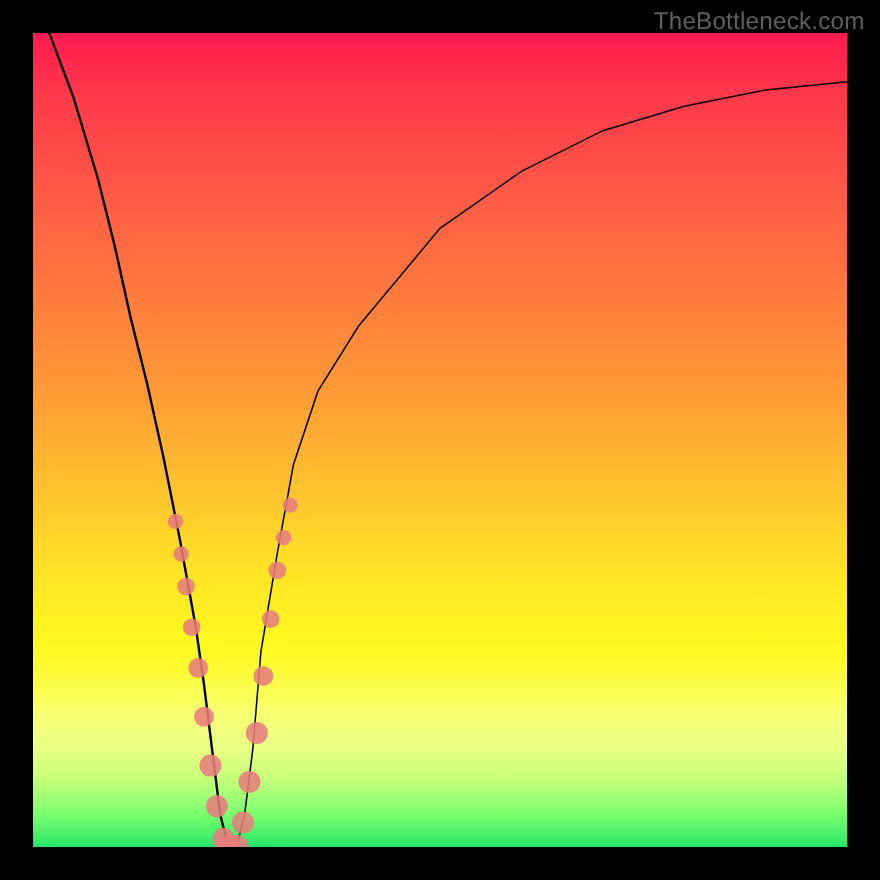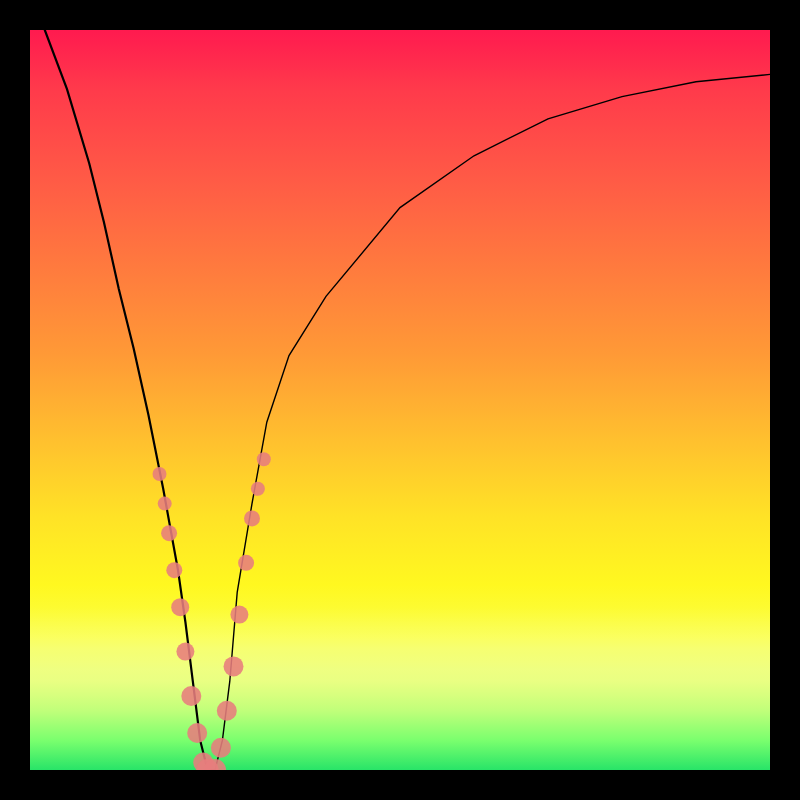--- a/index.html
+++ b/index.html
@@ -115,13 +115,14 @@
           <circle cx="203.5" cy="636.4" r="10" class="marker"></circle>
           <circle cx="209.4" cy="584.6" r="9" class="marker"></circle>
           <circle cx="216.1" cy="532.8" r="8" class="marker"></circle>
           <circle cx="222.0" cy="488.4" r="8" class="marker"></circle>
           <circle cx="227.9" cy="458.8" r="7" class="marker"></circle>
           <circle cx="233.8" cy="429.2" r="7" class="marker"></circle>
         </g>
     </svg>
   </div>
 
+  <div class="watermark">TheBottleneck.com</div>
 </div>
 
 </body></html>

